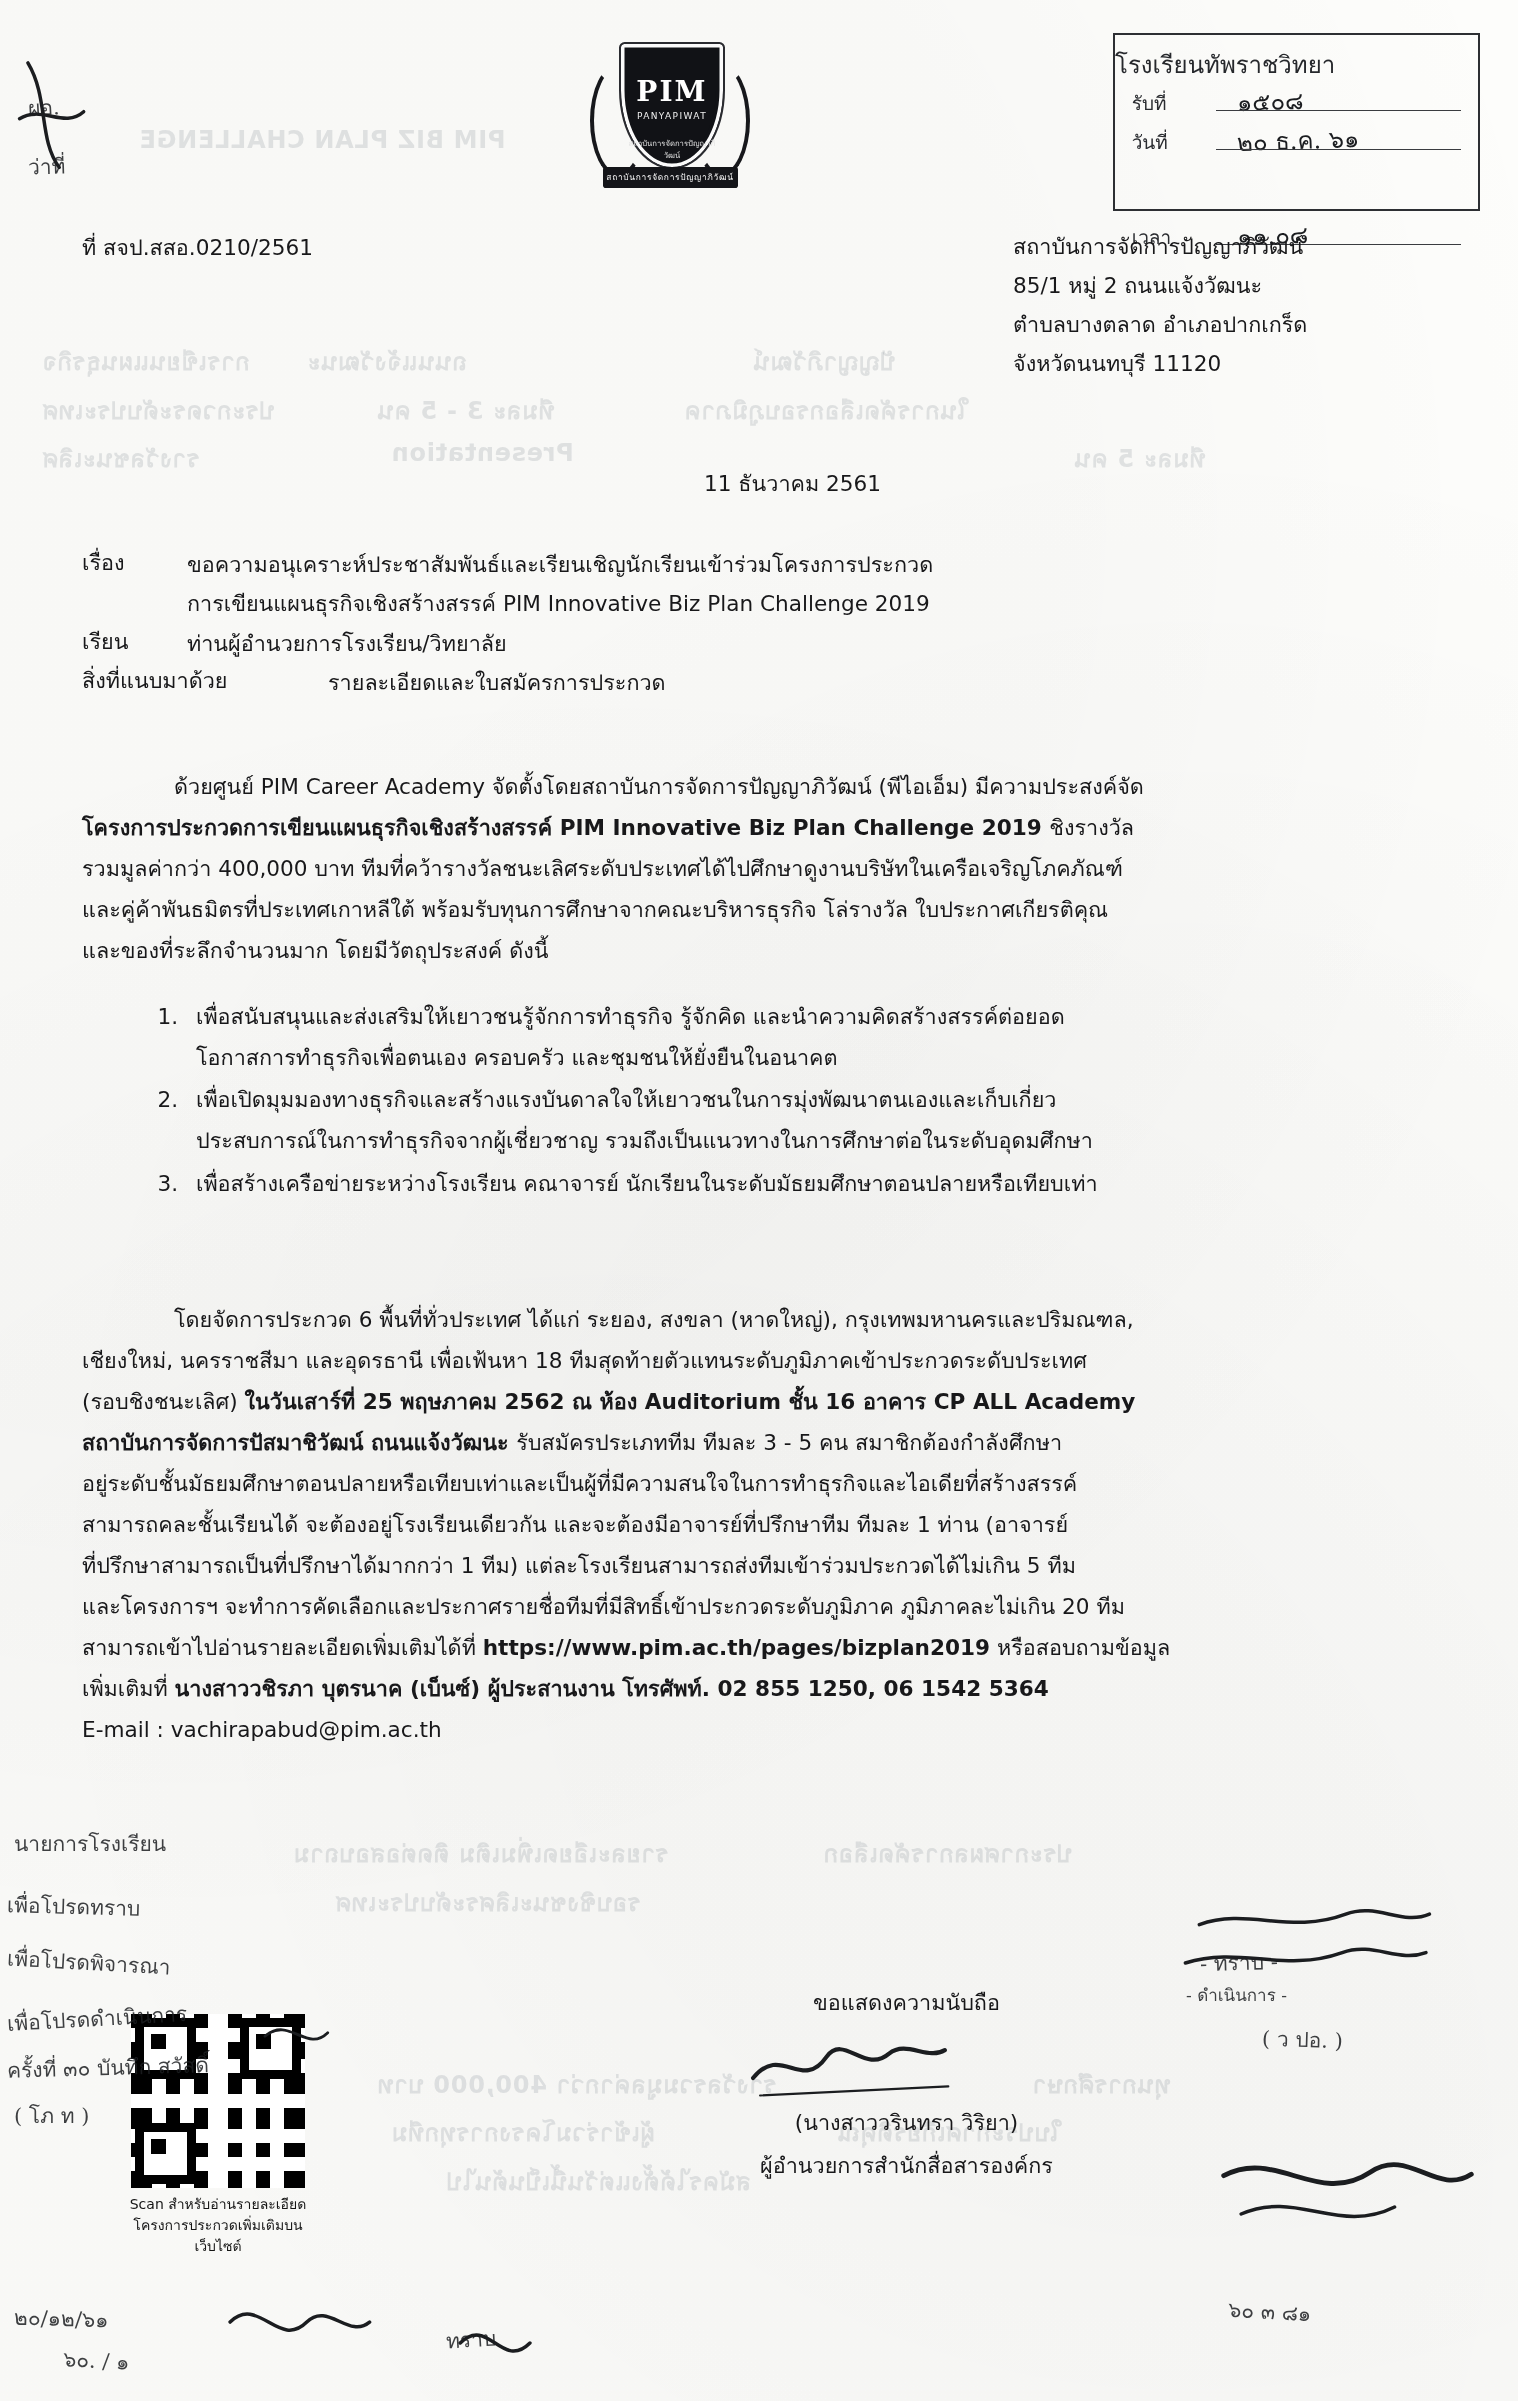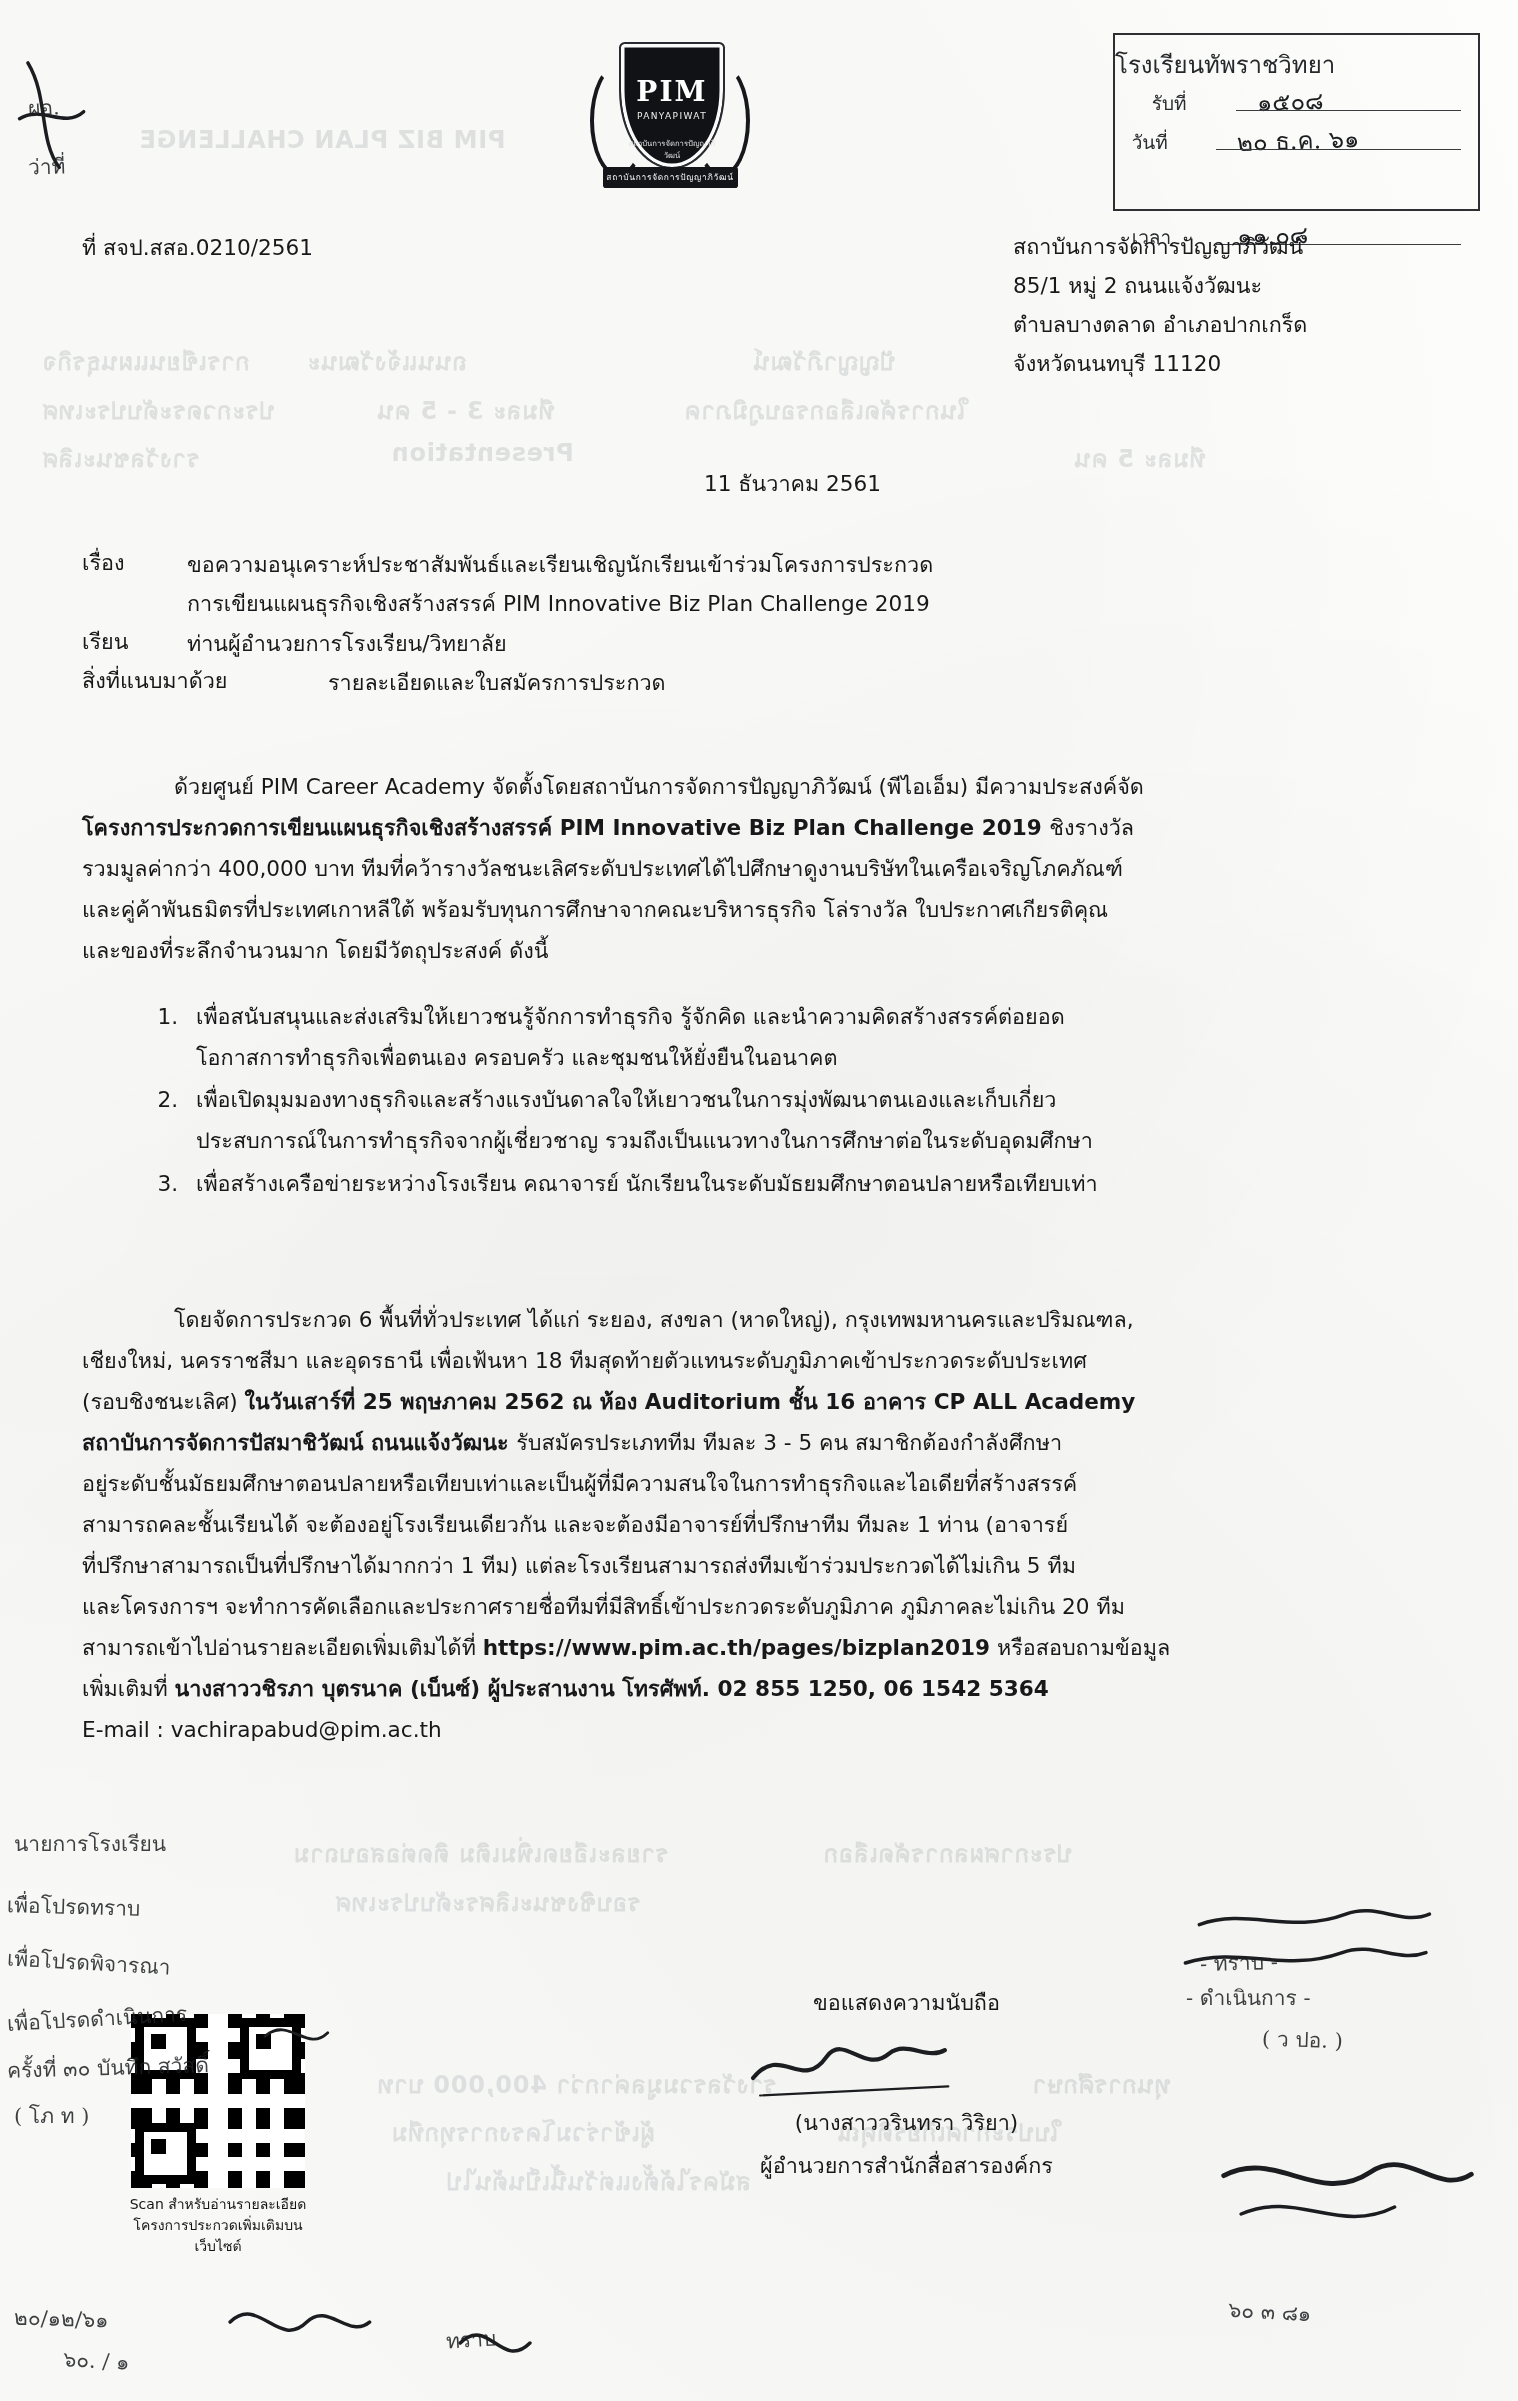--- a/index.html
+++ b/index.html
@@ -284,21 +284,21 @@
     <div class="shield">
       <div class="pim">PIM</div>
       <div class="sub">PANYAPIWAT</div>
       <div class="thai">สถาบันการจัดการปัญญาภิวัฒน์</div>
     </div>
     <div class="ribbon">สถาบันการจัดการปัญญาภิวัฒน์</div>
   </div>
 
   <div class="stamp">
     <div class="st-title">โรงเรียนทัพราชวิทยา</div>
-    <div class="st-row" style="top:50px;margin-left:20px;">
+    <div class="st-row" style="top:50px;">
       <span class="lab">รับที่</span>
       <span class="hand">๑๕๐๘</span>
       <span class="line"></span>
     </div>
     <div class="st-row" style="top:89px;">
       <span class="lab">วันที่</span>
       <span class="hand">๒๐ ธ.ค. ๖๑</span>
       <span class="line"></span>
     </div>
     <div class="st-row" style="top:140px;margin-top:44px;">
@@ -399,21 +399,21 @@
       <div class="hand-ink" style="left: 14px; top: 1827px; font-size: 21px; transform: rotate(0deg); opacity: 0.85;">นายการโรงเรียน</div>
       <div class="hand-ink" style="left: 7px; top: 1890px; font-size: 21px; transform: rotate(1.6deg); opacity: 0.85;">เพื่อโปรดทราบ</div>
       <div class="hand-ink" style="left: 7px; top: 1946px; font-size: 21px; transform: rotate(3.2deg); opacity: 0.85;">เพื่อโปรดพิจารณา</div>
       <div class="hand-ink" style="left: 7px; top: 2002px; font-size: 21px; transform: rotate(-3.2deg); opacity: 0.85;">เพื่อโปรดดำเนินการ</div>
       <div class="hand-ink" style="left: 7px; top: 2051px; font-size: 21px; transform: rotate(-1.6deg); opacity: 0.85;">ครั้งที่ ๓๐ บันทึก สวัสดิ์</div>
       <div class="hand-ink" style="left: 14px; top: 2099px; font-size: 21px; transform: rotate(0deg); opacity: 0.85;">( โภ ท )</div>
       <div class="hand-ink" style="left: 14px; top: 2302px; font-size: 21px; transform: rotate(1.6deg); opacity: 0.85;">๒๐/๑๒/๖๑</div>
       <div class="hand-ink" style="left: 63px; top: 2344px; font-size: 21px; transform: rotate(3.2deg); opacity: 0.85;">๖๐. / ๑</div>
       <div class="hand-ink" style="left: 446px; top: 2323px; font-size: 21px; transform: rotate(-3.2deg); opacity: 0.85;">ทราบ</div>
       <div class="hand-ink" style="left: 1200px; top: 1946px; font-size: 21px; transform: rotate(-1.6deg); opacity: 0.85;">- ทราบ -</div>
-      <div class="hand-ink" style="left: 1186px; top: 1981px; font-size: 21px; transform: rotate(0deg); opacity: 0.85;">- ดำเนินการ -</div>
+      <div class="hand-ink" style="left: 1186px; top: 1981px; font-size: 17px; transform: rotate(0deg); opacity: 0.85;">- ดำเนินการ -</div>
       <div class="hand-ink" style="left: 1262px; top: 2023px; font-size: 21px; transform: rotate(1.6deg); opacity: 0.85;">( ว ปอ. )</div>
       <div class="hand-ink" style="left: 1228px; top: 2295px; font-size: 21px; transform: rotate(3.2deg); opacity: 0.85;">๖๐ ๓ ๘๑</div>
     </div>
 
   <svg style="position:absolute; left:0; top:0; width:1518px; height:2401px; pointer-events:none;" viewBox="0 0 2177 3443">
     <g fill="none" stroke="#1b1d20" stroke-width="5" stroke-linecap="round">
       <path d="M40,90 C70,140 55,200 85,240"></path>
       <path d="M28,170 C60,150 92,185 120,160"></path>
       <path d="M1080,2980 C1120,2930 1150,3000 1185,2950 C1210,2915 1240,2975 1275,2945 C1300,2925 1330,2955 1355,2940" stroke-width="6"></path>
       <path d="M1090,3005 L1360,2992" stroke-width="3"></path>

